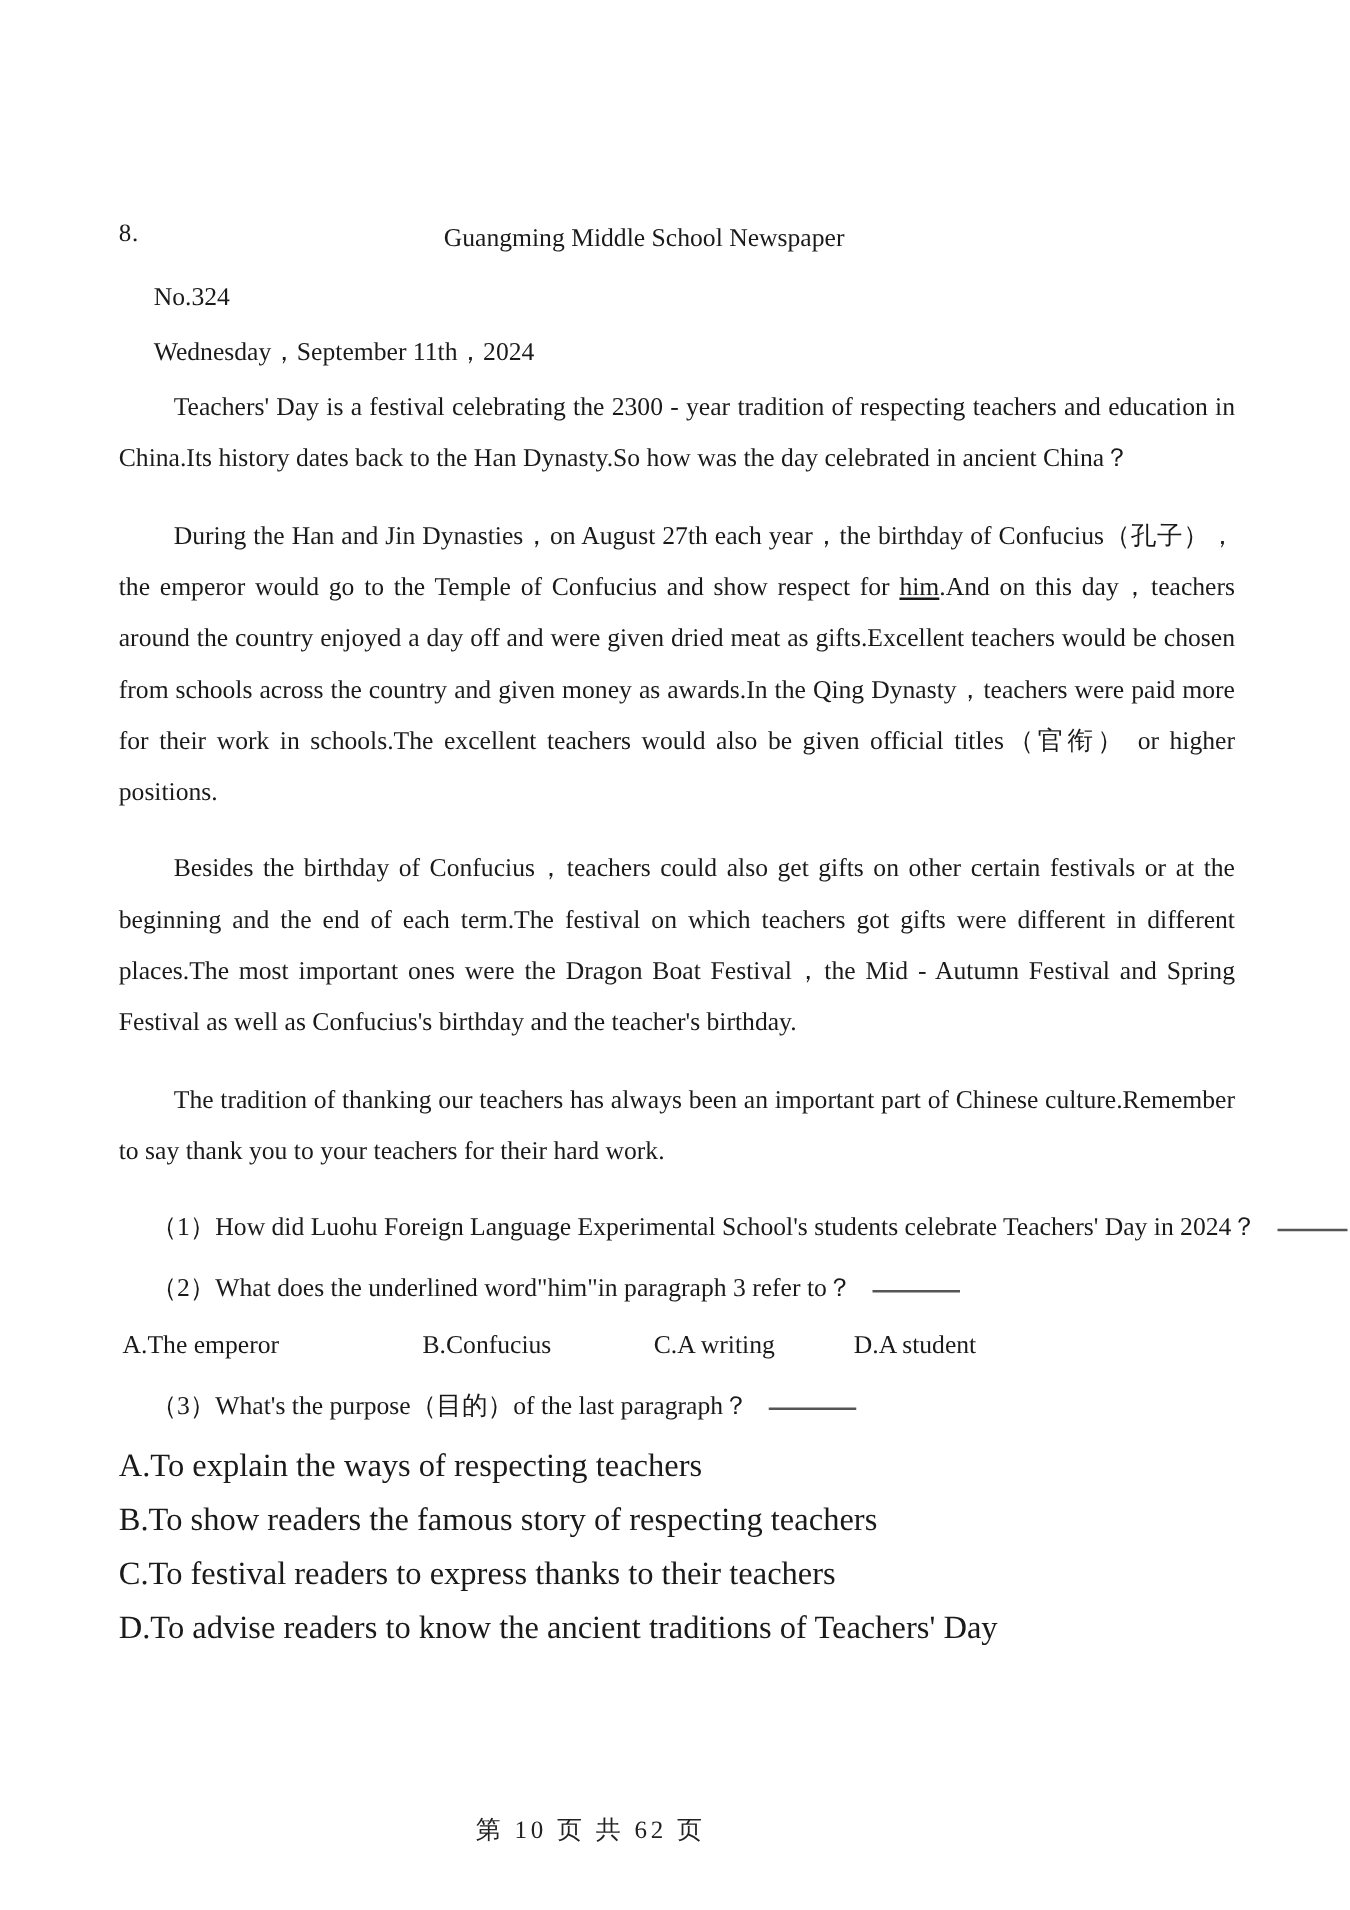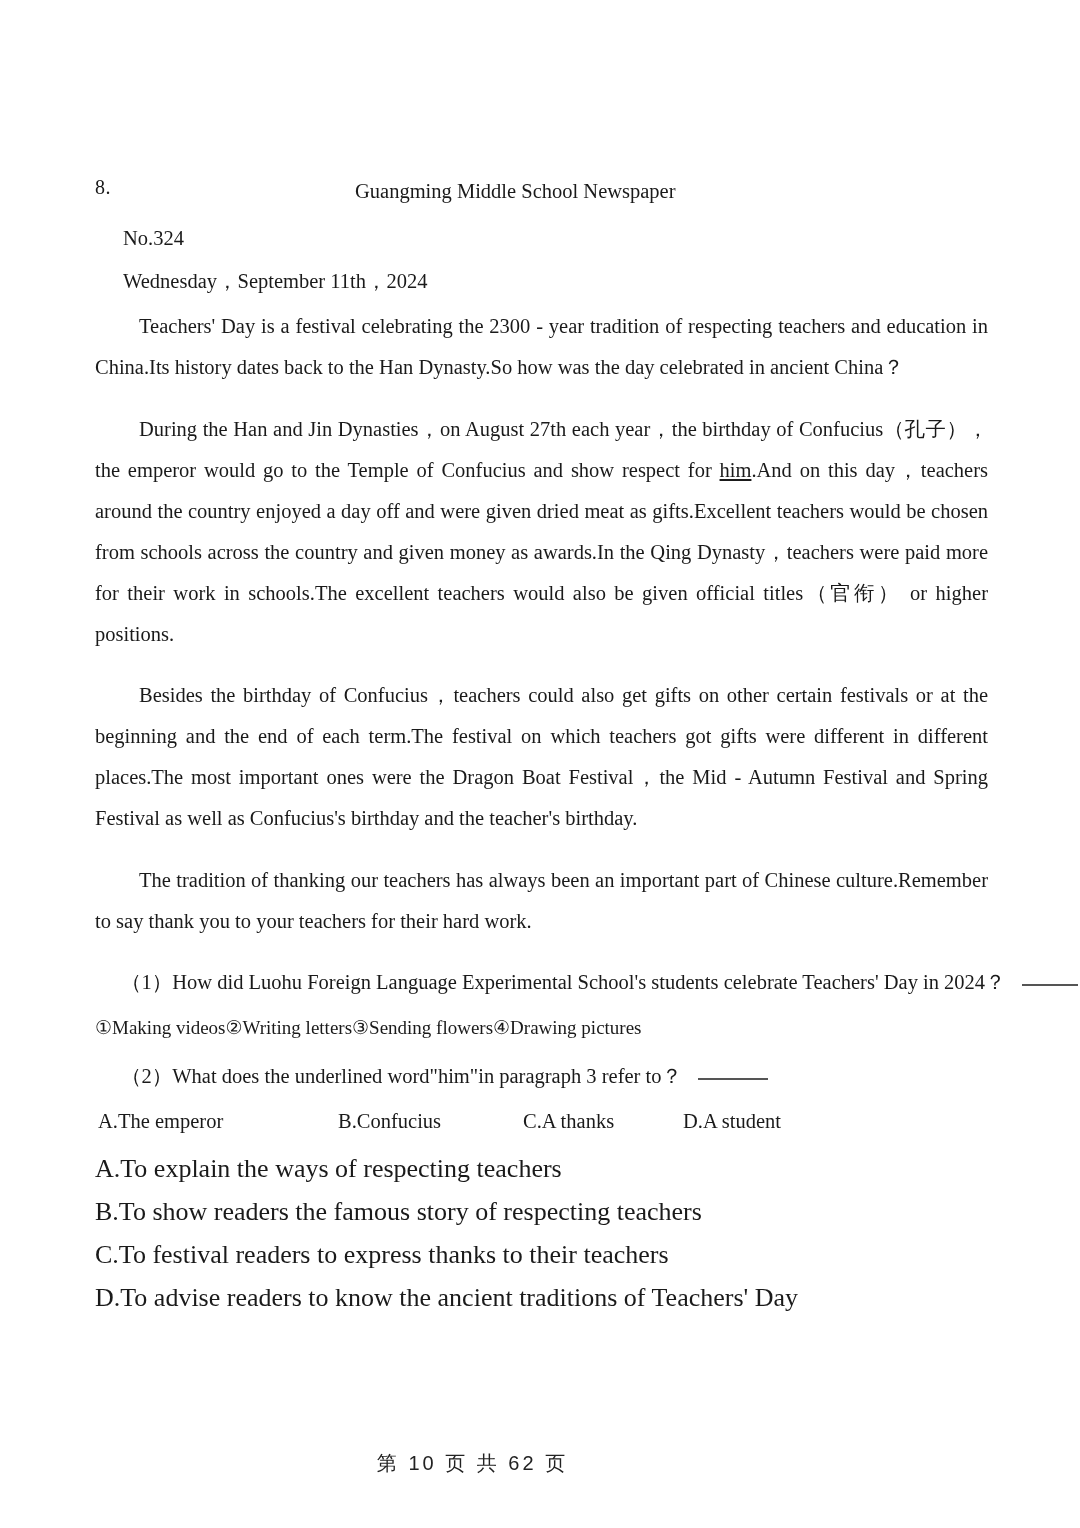--- a/index.html
+++ b/index.html
@@ -127,21 +127,21 @@
   }
 
   
   .footer {
     position: absolute;
     left: 0;
     top: 1450px;
     width: 945px;
     text-align: center;
     font-size: 20px;
-    font-family: Liberation Sans, sans-serif;
+    font-family: Liberation Serif, serif;
     letter-spacing: 3px;
     color: #222;
   }
 </style>
 </head>
 <body>
 
 <div class="page">
 
   <div class="content">
@@ -158,32 +158,32 @@
     <p class="para">Teachers' Day is a festival celebrating the 2300 - year tradition of respecting teachers and education in China.Its history dates back to the Han Dynasty.So how was the day celebrated in ancient China？</p>
 
     <p class="para"><span>During the Han and Jin Dynasties，on August 27th each year，the birthday of Confucius（孔子），the emperor would go to the Temple of Confucius and show respect for </span><span class="underlined">him</span><span>.And on this day，teachers around the country enjoyed a day off and were given dried meat as gifts.Excellent teachers would be chosen from schools across the country and given money as awards.In the Qing Dynasty，teachers were paid more for their work in schools.The excellent teachers would also be given official titles（官衔） or higher positions.</span></p>
 
     <p class="para">Besides the birthday of Confucius，teachers could also get gifts on other certain festivals or at the beginning and the end of each term.The festival on which teachers got gifts were different in different places.The most important ones were the Dragon Boat Festival，the Mid - Autumn Festival and Spring Festival as well as Confucius's birthday and the teacher's birthday.</p>
 
     <p class="para">The tradition of thanking our teachers has always been an important part of Chinese culture.Remember to say thank you to your teachers for their hard work.</p>
 
     <div class="q-line"><span>（1）How did Luohu Foreign Language Experimental School's students celebrate Teachers' Day in 2024？</span><span class="blank"></span></div>
 
-    <div class="opt-line circ">①Making videos②Writing letters③Sending flowers④Drawing pictures</div>
 
 
     <div class="q-line"><span>（2）What does the underlined word"him"in paragraph 3 refer to？</span><span class="blank wide"></span></div>
 
     <div class="opt-row">
       <span style="left:3px;">A.The emperor</span>
       <span style="left:243px;">B.Confucius</span>
-      <span style="left:428px;">C.A thanks</span>
+      <span style="left:428px;">C.A writing</span>
       <span style="left:588px;">D.A student</span>
     </div>
 
+    <div class="q-line"><span>（3）What's the purpose（目的）of the last paragraph？</span><span class="blank wide"></span></div>
 
     <div class="opt-stack">
       <div class="opt-item">A.To explain the ways of respecting teachers</div>
       <div class="opt-item">B.To show readers the famous story of respecting teachers</div>
       <div class="opt-item">C.To festival readers to express thanks to their teachers</div>
       <div class="opt-item">D.To advise readers to know the ancient traditions of Teachers' Day</div>
     </div>
 
   </div>
 

